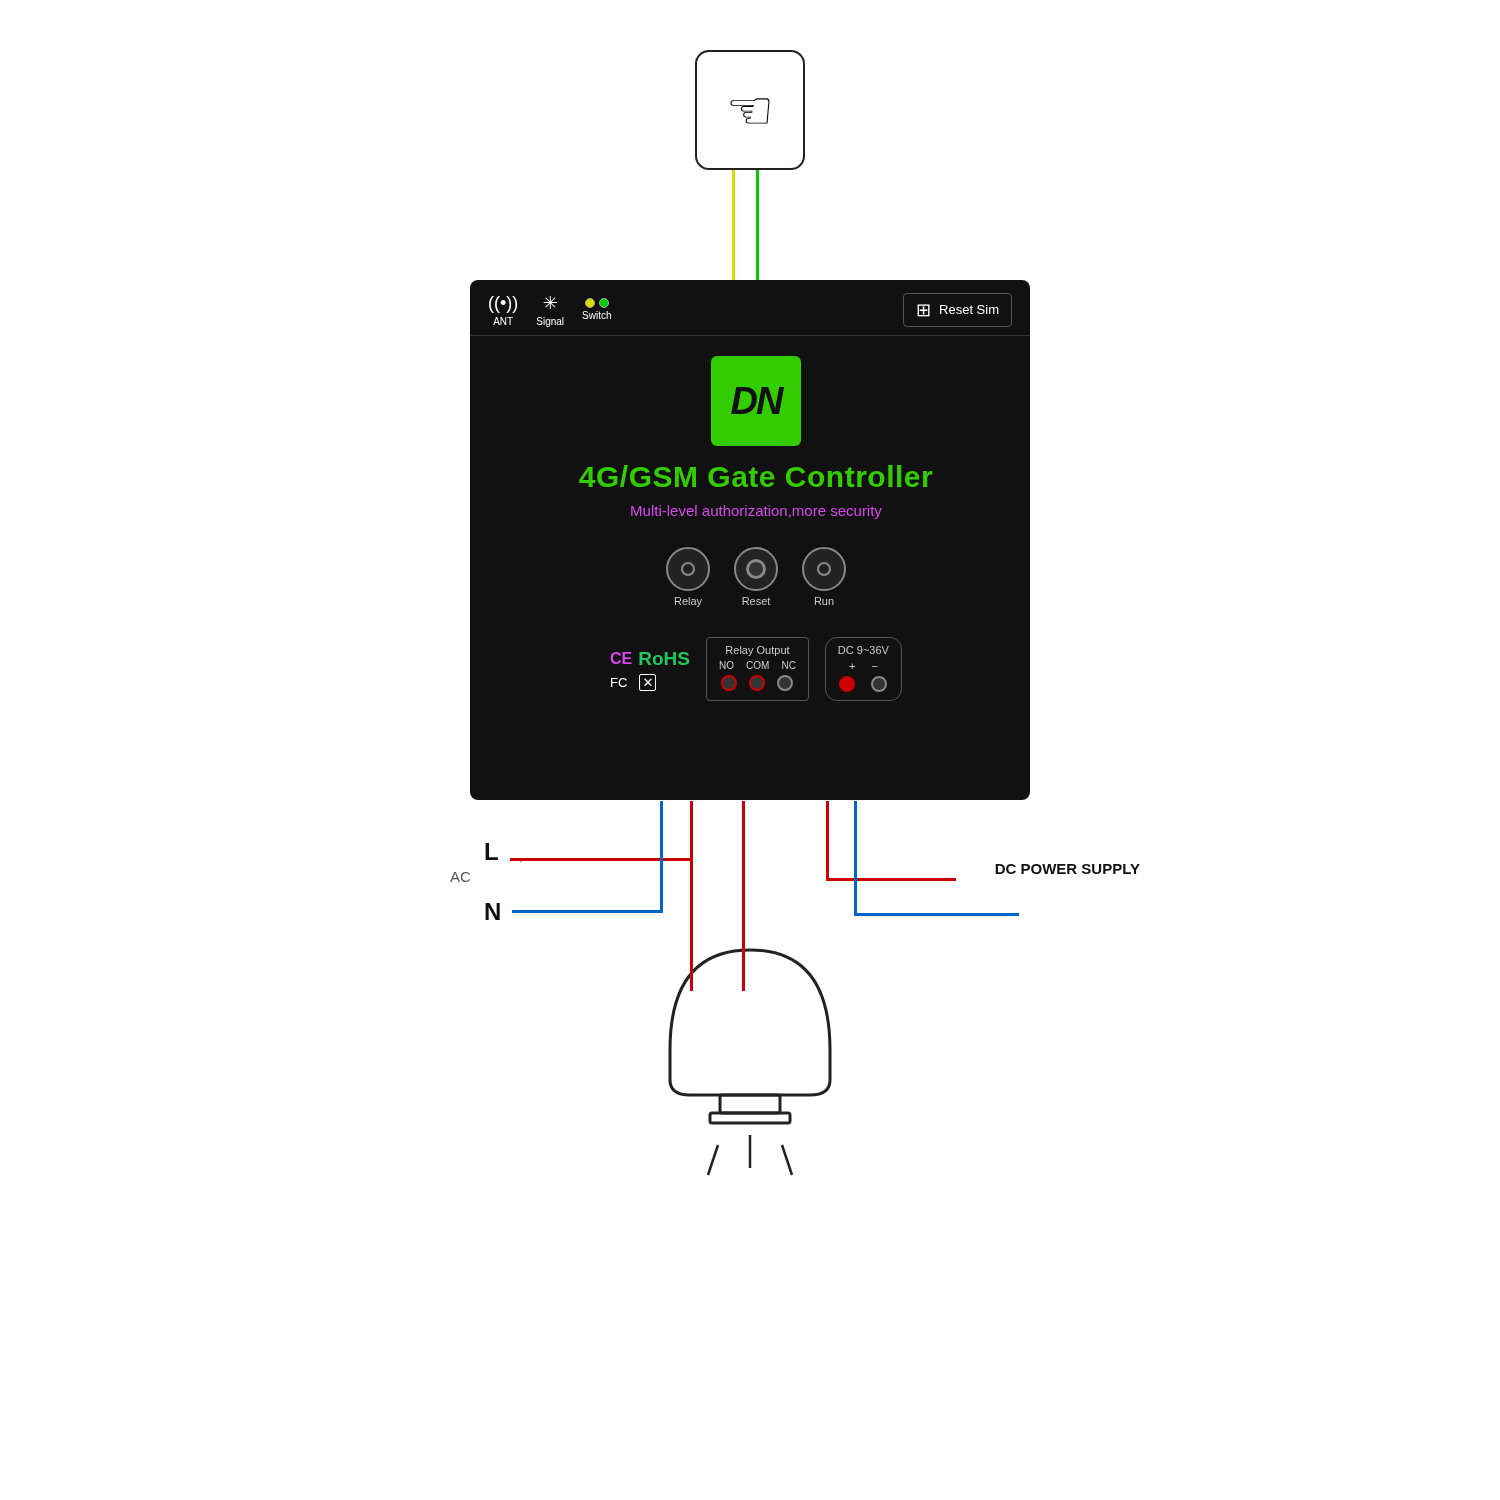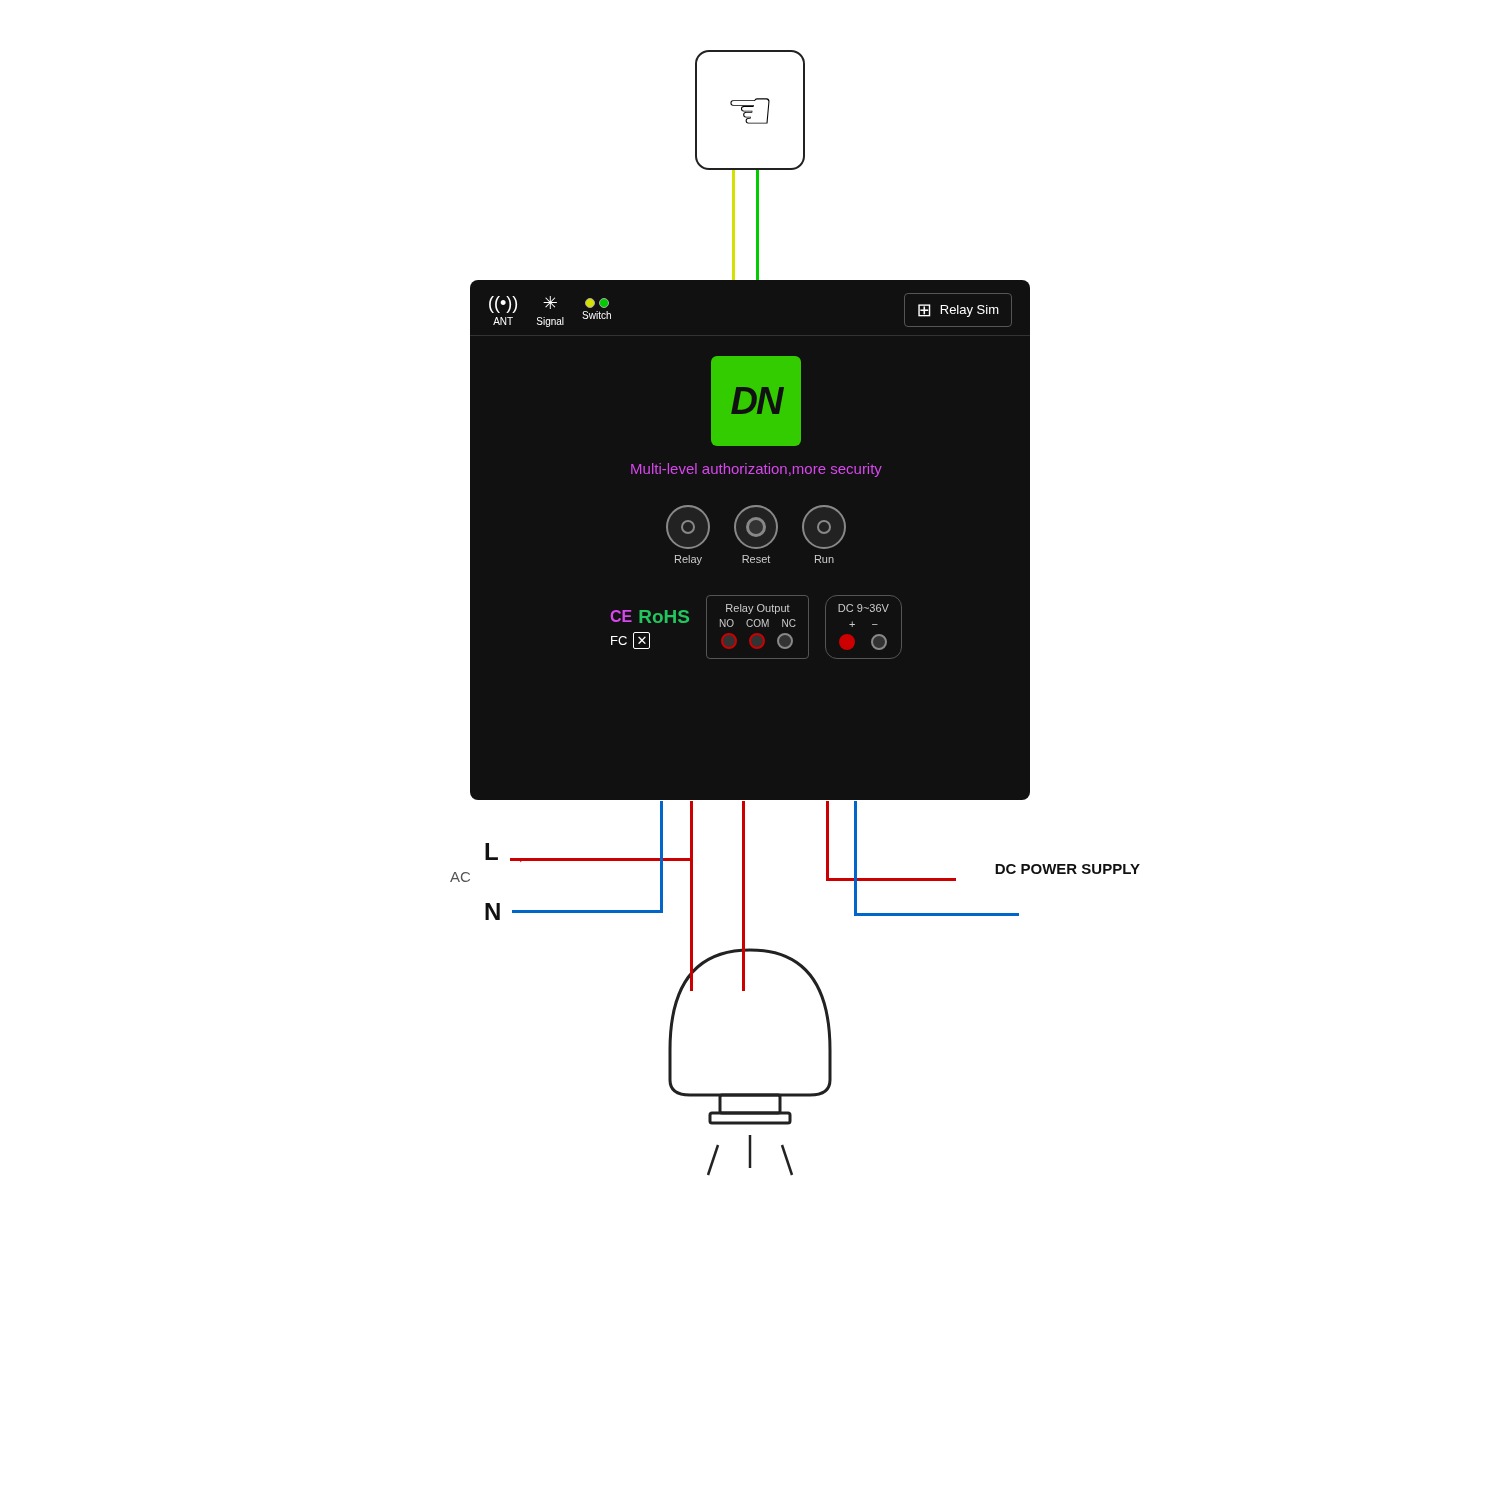--- a/index.html
+++ b/index.html
@@ -234,21 +234,21 @@
     }
     .cert-top {
       display: flex;
       gap: 6px;
       align-items: center;
     }
     .cert-ce { font-size: 16px; color: #d946ef; font-weight: bold; }
     .cert-rohs { font-size: 19px; color: #22c55e; font-weight: 700; }
     .cert-bottom {
       display: flex;
-      gap: 6px;
+      gap: 12px;
       align-items: center;
     }
     .cert-fc { font-size: 13px; color: white; }
     .cert-x {
       font-size: 13px;
       color: white;
       border: 1.5px solid white;
       border-radius: 2px;
       padding: 0 2px;
     }
@@ -355,30 +355,31 @@
           <div class="switch-circles">
             <div class="switch-circle yellow"></div>
             <div class="switch-circle green"></div>
           </div>
           <span class="top-icon-label">Switch</span>
         </div>
       </div>
 
       <div class="nano-sim-box">
         <span class="sim-icon">⊞</span>
-        <span>Relay Sim</span>
+        <span>Reset Sim</span>
       </div>
     </div>
 
     <div class="device-content">
 
       <div class="logo-box">
         <span class="logo-text">DN</span>
       </div>
 
+      <div class="product-title">4G/GSM Gate Controller</div>
       <div class="product-subtitle">Multi-level authorization,more security</div>
 
       <div class="indicators-row">
         <div class="indicator-group">
           <div class="indicator-circle relay-circle">
             <div class="indicator-inner"></div>
           </div>
           <span class="indicator-label">Relay</span>
         </div>
         <div class="indicator-group">

